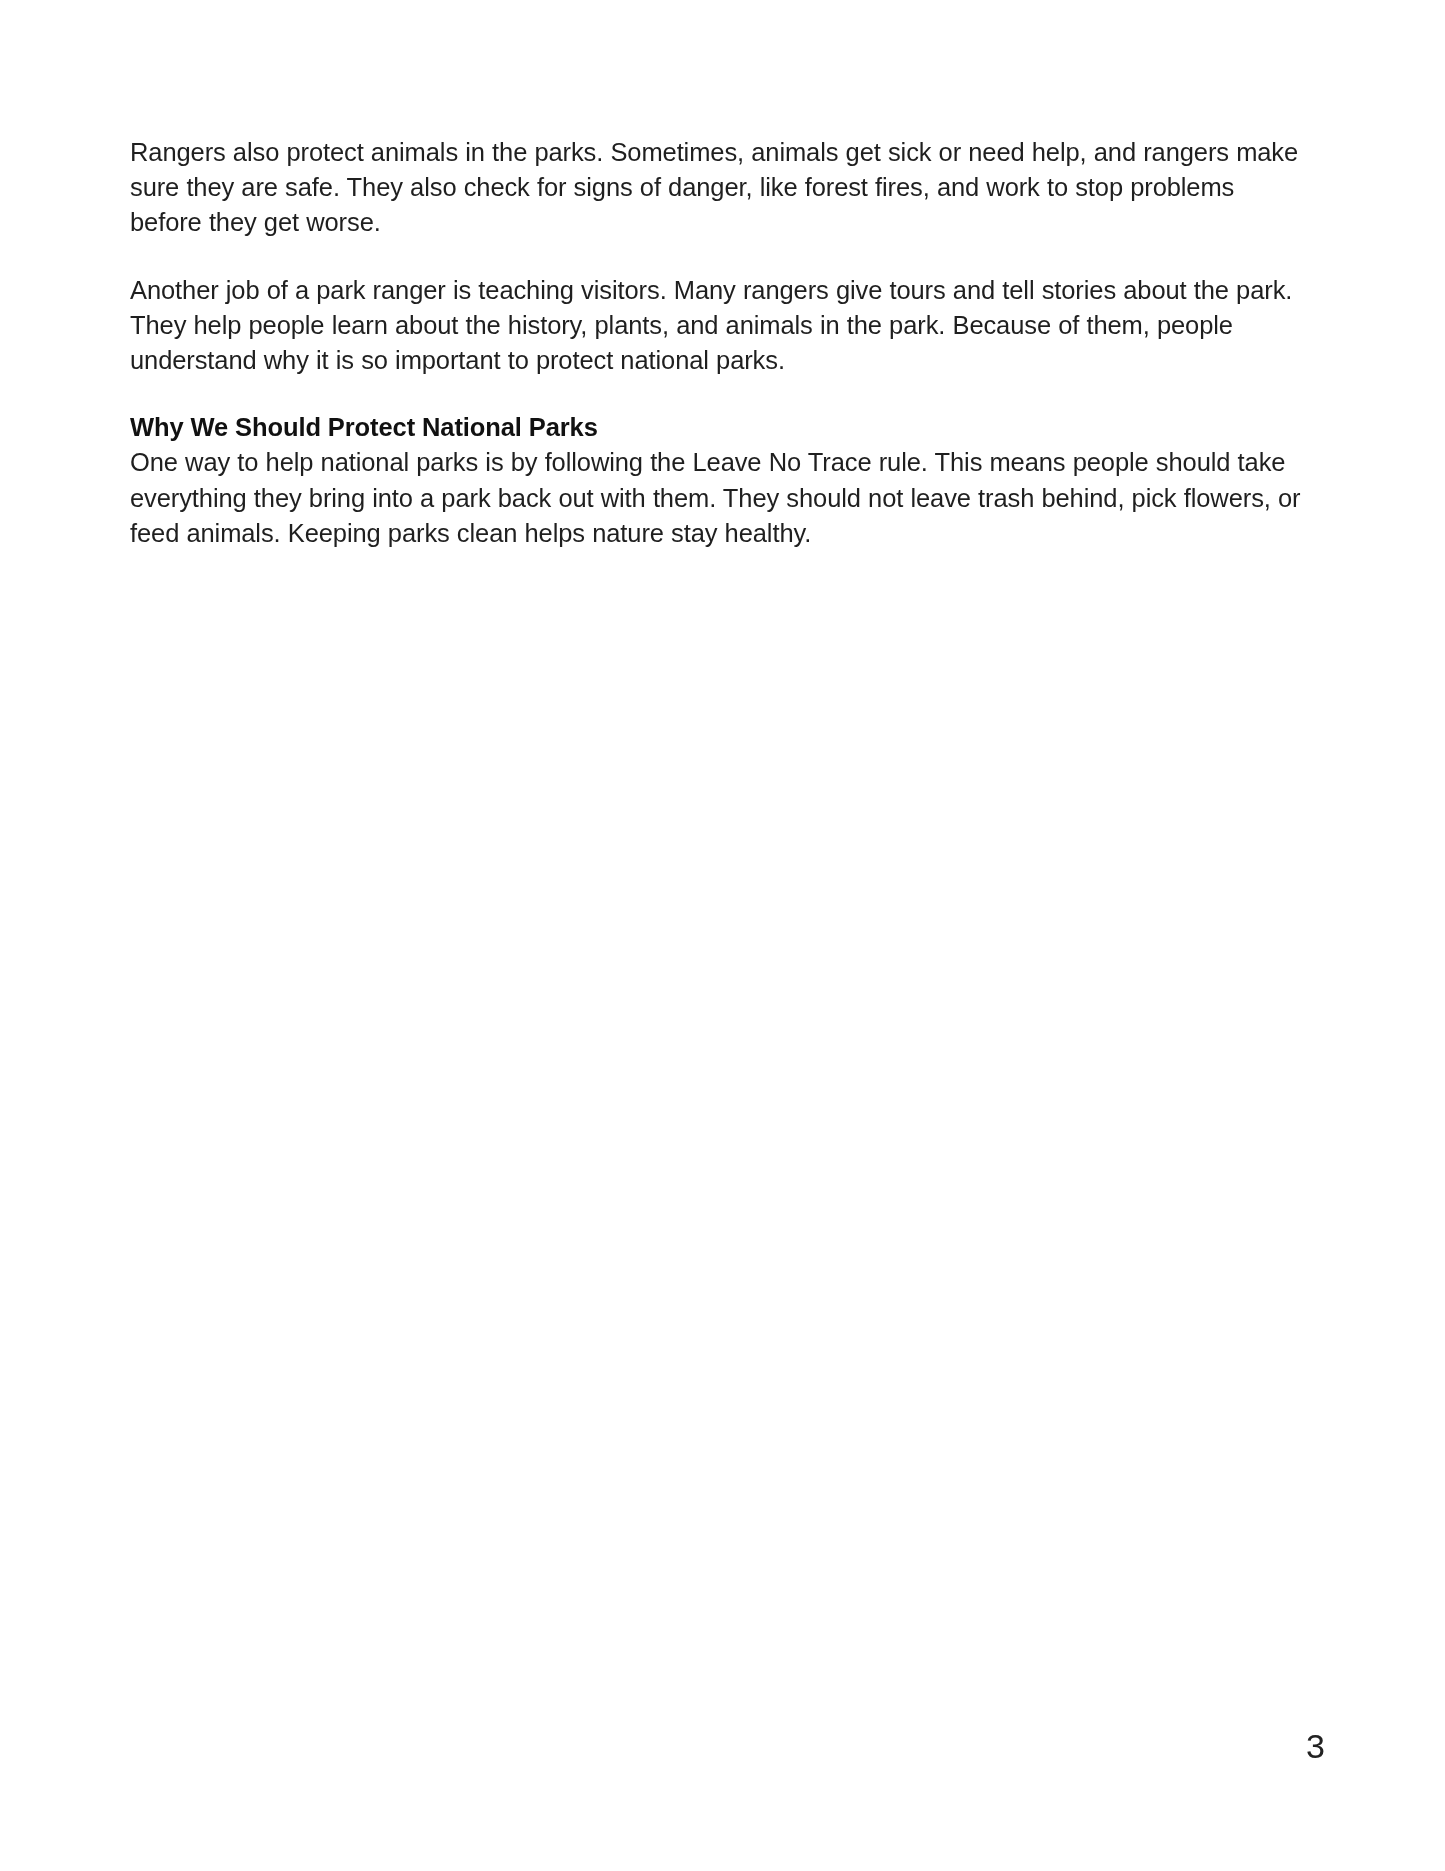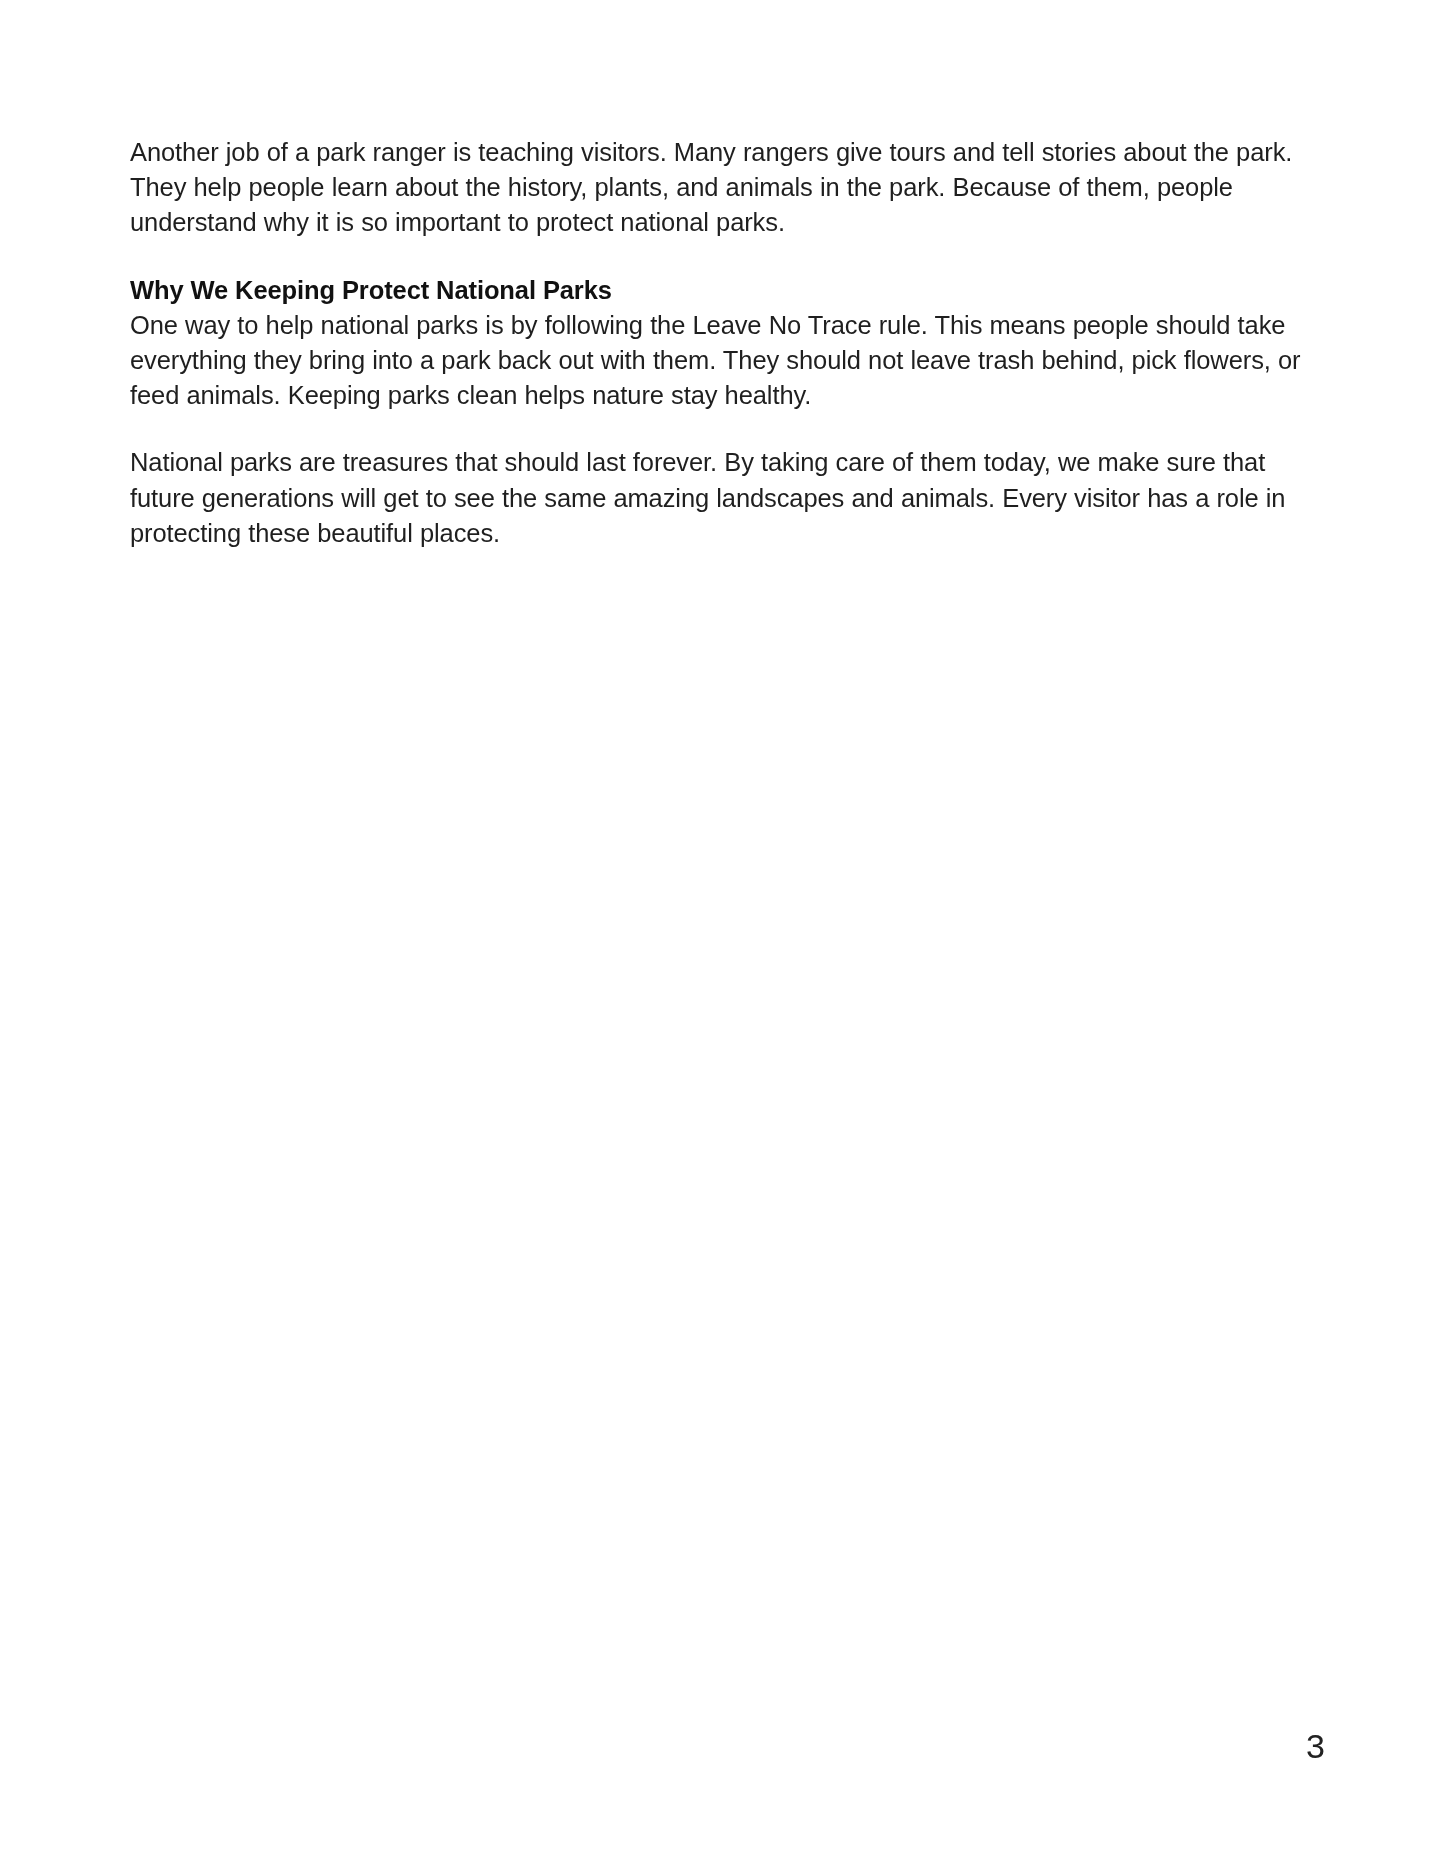--- a/index.html
+++ b/index.html
@@ -63,27 +63,27 @@
     line-height: 1;
   }
 </style>
 </head>
 <body>
 
 <div class="page">
 
   <div class="content">
 
+    <p class="para">Rangers also protect animals in the parks. Sometimes, animals get sick or need help, and rangers make sure they are safe. They also check for signs of danger, like forest fires, and work to stop problems before they get worse.</p>
 
     <p class="para">Another job of a park ranger is teaching visitors. Many rangers give tours and tell stories about the park. They help people learn about the history, plants, and animals in the park. Because of them, people understand why it is so important to protect national parks.</p>
 
-    <h2 class="section-heading">Why We Keeping Protect National Parks</h2>
+    <h2 class="section-heading">Why We Should Protect National Parks</h2>
 
 
     <p class="para">One way to help national parks is by following the Leave No Trace rule. This means people should take everything they bring into a park back out with them. They should not leave trash behind, pick flowers, or feed animals. Keeping parks clean helps nature stay healthy.</p>
 
-    <p class="para">National parks are treasures that should last forever. By taking care of them today, we make sure that future generations will get to see the same amazing landscapes and animals. Every visitor has a role in protecting these beautiful places.</p>
 
   </div>
 
   <div class="page-number">3</div>
 
 </div>
 
 </body></html>

